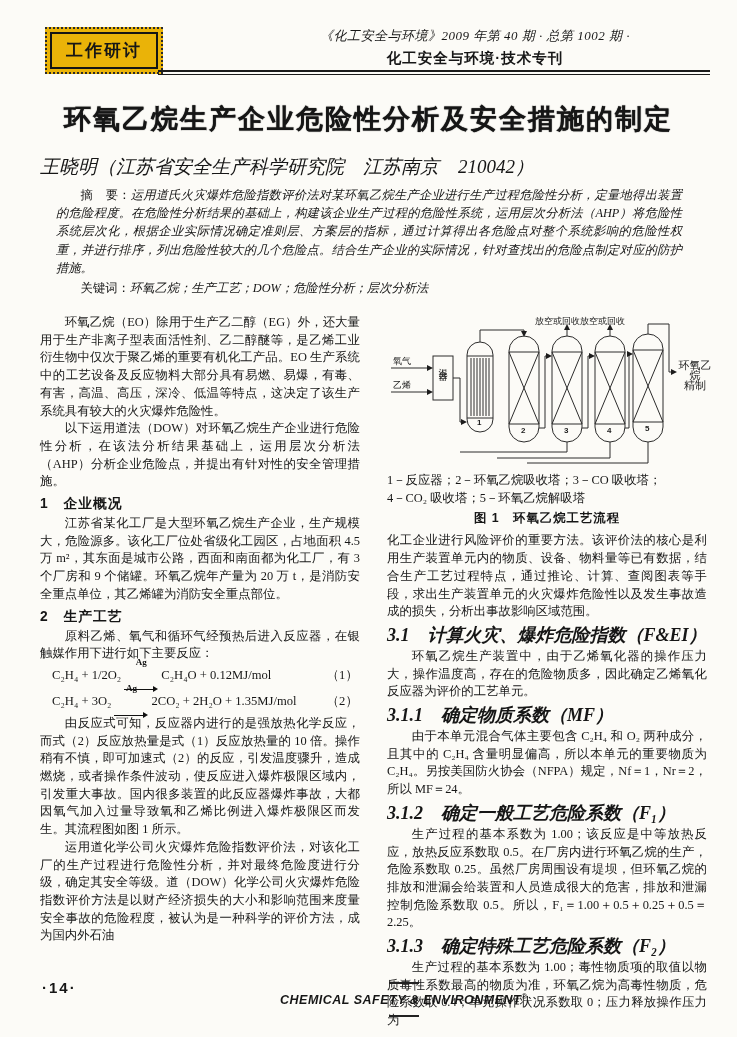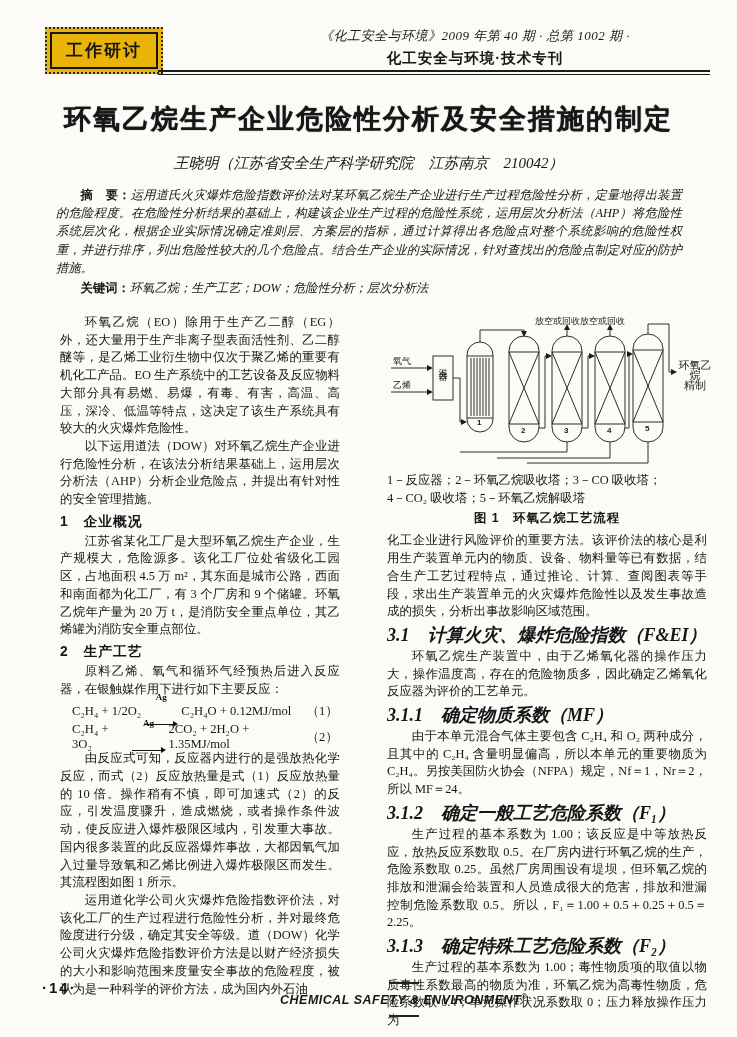--- a/index.html
+++ b/index.html
@@ -30,35 +30,35 @@
   .head-rule{position:absolute;left:158px;top:70px;width:552px;}
   .head-rule .r1{height:2px;background:#1b1b1b;}
   .head-rule .r2{height:1px;background:#1b1b1b;margin-top:2px;}
   
   .article-title{
     position:absolute;left:30px;top:101px;width:677px;text-align:center;
     font-size:27px;font-weight:bold;letter-spacing:2px;
     text-shadow:0 0 1px #111;
   }
   .author-line{
-    position:absolute;left:40px;top:154px;width:657px;text-align:center;
-    font-size:15px;font-style:italic;
+    position:absolute;left:40px;top:154px;width:657px;text-align:left;
+    font-size:19px;font-style:italic;
   }
   
   .abstract-block{position:absolute;left:56px;top:186px;width:626px;}
   .abstract-block p{
     margin:0;font-size:12.3px;line-height:18.2px;text-align:justify;
     font-style:italic;
   }
   .abstract-block p.abs{text-indent:2em;}
-  .abstract-block .lbl{font-weight:bold;font-style:normal;margin-top:20px;}
+  .abstract-block .lbl{font-weight:normal;font-style:normal;margin-top:20px;}
   .kw{margin-top:2px !important;text-indent:2em;}
   
   .columns{position:absolute;left:40px;top:314px;width:667px;display:flex;gap:27px;}
-  .col{width:320px;margin-left:20px;}
+  .col{width:320px;}
   .col p{
     margin:0;font-size:12.4px;line-height:17.7px;text-align:justify;text-indent:2em;
   }
   .col h3{
     margin:4px 0 2px;font-size:13.8px;letter-spacing:1px;
     font-family:"Liberation Sans","DejaVu Sans",sans-serif;font-weight:bold;
   }
   .col h4{
     margin:2px 0 1px;font-size:18px;font-weight:bold;font-style:italic;
   }

